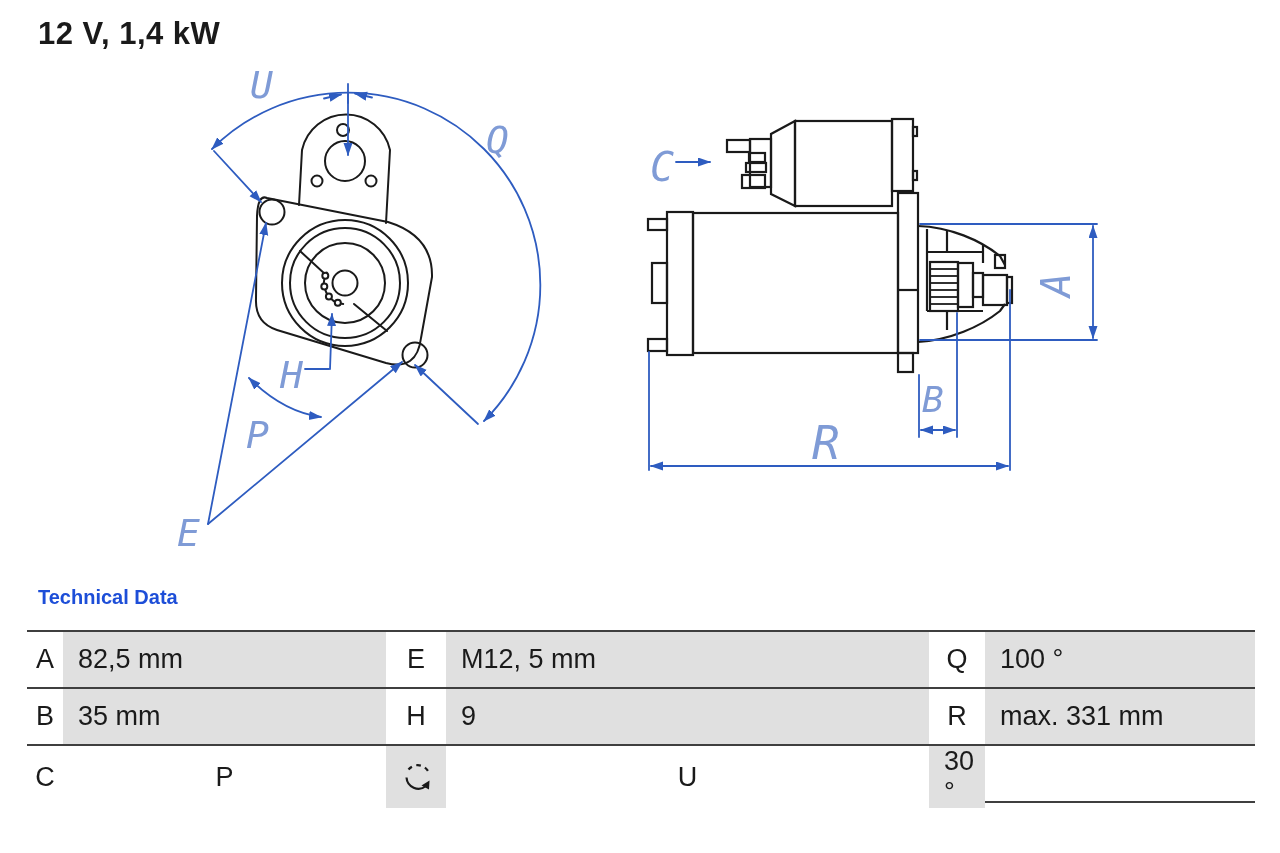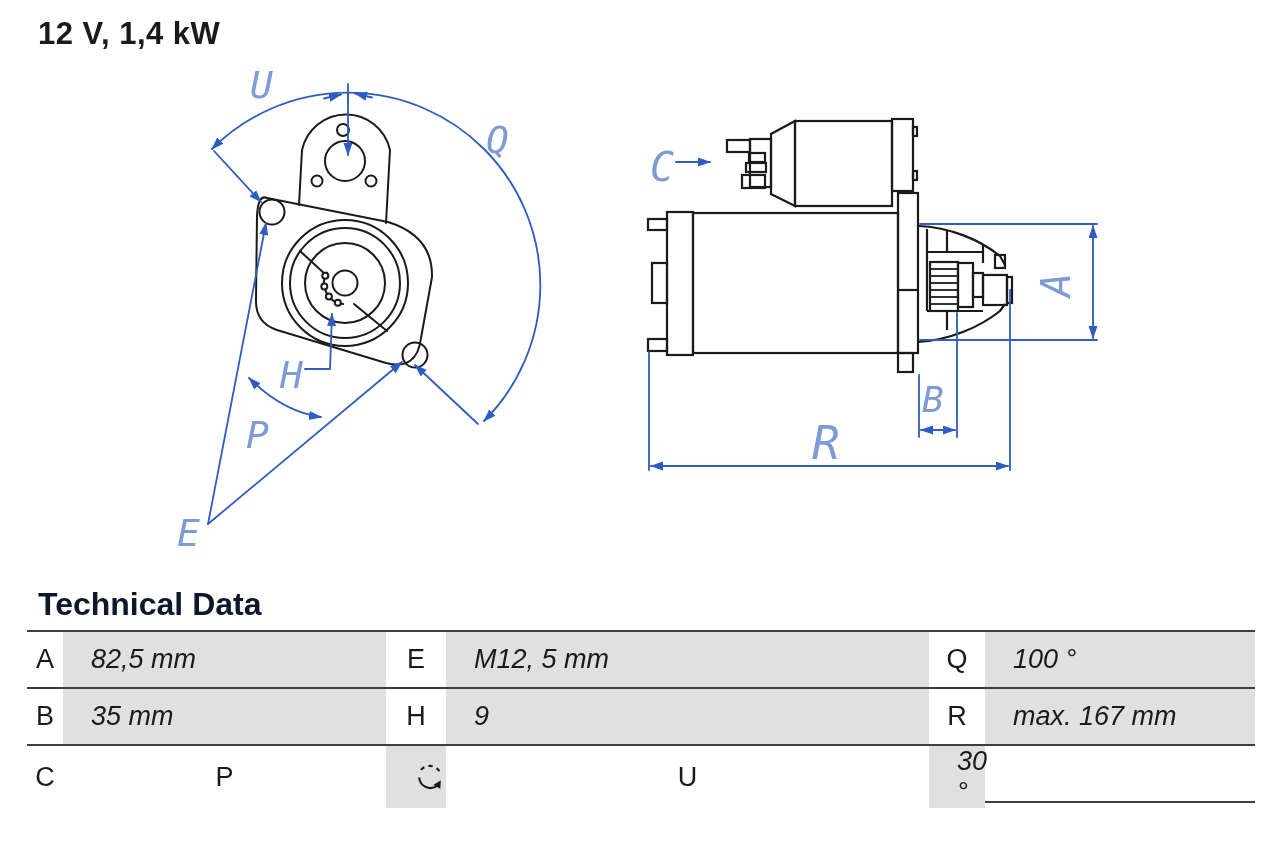--- a/index.html
+++ b/index.html
@@ -6,33 +6,33 @@
   .canvas{
     position:relative;width:1280px;height:853px;background:#ffffff;
     font-family:"Liberation Sans",sans-serif;color:#1a1a1a;overflow:hidden;
   }
   .product-title{
     position:absolute;left:38px;top:16px;font-size:31px;font-weight:600;
     letter-spacing:0.5px;color:#1a1a1a;white-space:nowrap;
   }
   .drawing-svg{position:absolute;left:0;top:0;}
   .tech-heading{
-    position:absolute;left:38px;top:586px;font-size:32px;font-weight:700;color:#0f172a;
+    position:absolute;left:38px;top:586px;font-size:20px;font-weight:700;color:#1d4ed8;
   }
   .spec-table{
     position:absolute;left:27px;top:630px;width:1228px;
   }
   .spec-row{
     display:grid;grid-template-columns:36px 323px 60px 483px 56px 270px;
     height:55px;border-top:2px solid #3f3f3f;
   }
   .spec-row:last-child{border-bottom:2px solid #3f3f3f;}
   .cell{display:flex;align-items:center;font-size:27px;color:#1a1a1a;}
   .key-cell{justify-content:center;background:#ffffff;}
-  .val-cell{background:#e0e0e0;padding-left:28px;font-style:italic;}
+  .val-cell{background:#e0e0e0;padding-left:15px;}
   .rot-icon{display:inline-block;}
   
   .dimlabel{
     font-family:"DejaVu Sans Mono",monospace;font-style:italic;
     fill:#7f9bd6;
   }
 </style>
 </head>
 <body>
 
@@ -189,21 +189,21 @@
       <div class="cell key-cell">Q</div>
       <div class="cell val-cell">100 °</div>
     </div>
 
     <div class="spec-row">
       <div class="cell key-cell">B</div>
       <div class="cell val-cell">35 mm</div>
       <div class="cell key-cell">H</div>
       <div class="cell val-cell">9</div>
       <div class="cell key-cell">R</div>
-      <div class="cell val-cell">max. 167 mm</div>
+      <div class="cell val-cell">max. 331 mm</div>
     </div>
 
     <div class="spec-row">
       <div class="cell key-cell">C</div>
       <div class="cell key-cell">P</div>
       <div class="cell val-cell">
         <span></span>
         <svg class="rot-icon" width="34" height="34" viewBox="0 0 34 34">
           <path d="M 7.5 9.5 A 12 12 0 0 1 27 11" fill="none" stroke="#1a1a1a" stroke-width="2.2" stroke-dasharray="4.5 4.5"></path>
           <path d="M 5.5 17.5 A 12 12 0 0 0 25 26" fill="none" stroke="#1a1a1a" stroke-width="2.2"></path>

